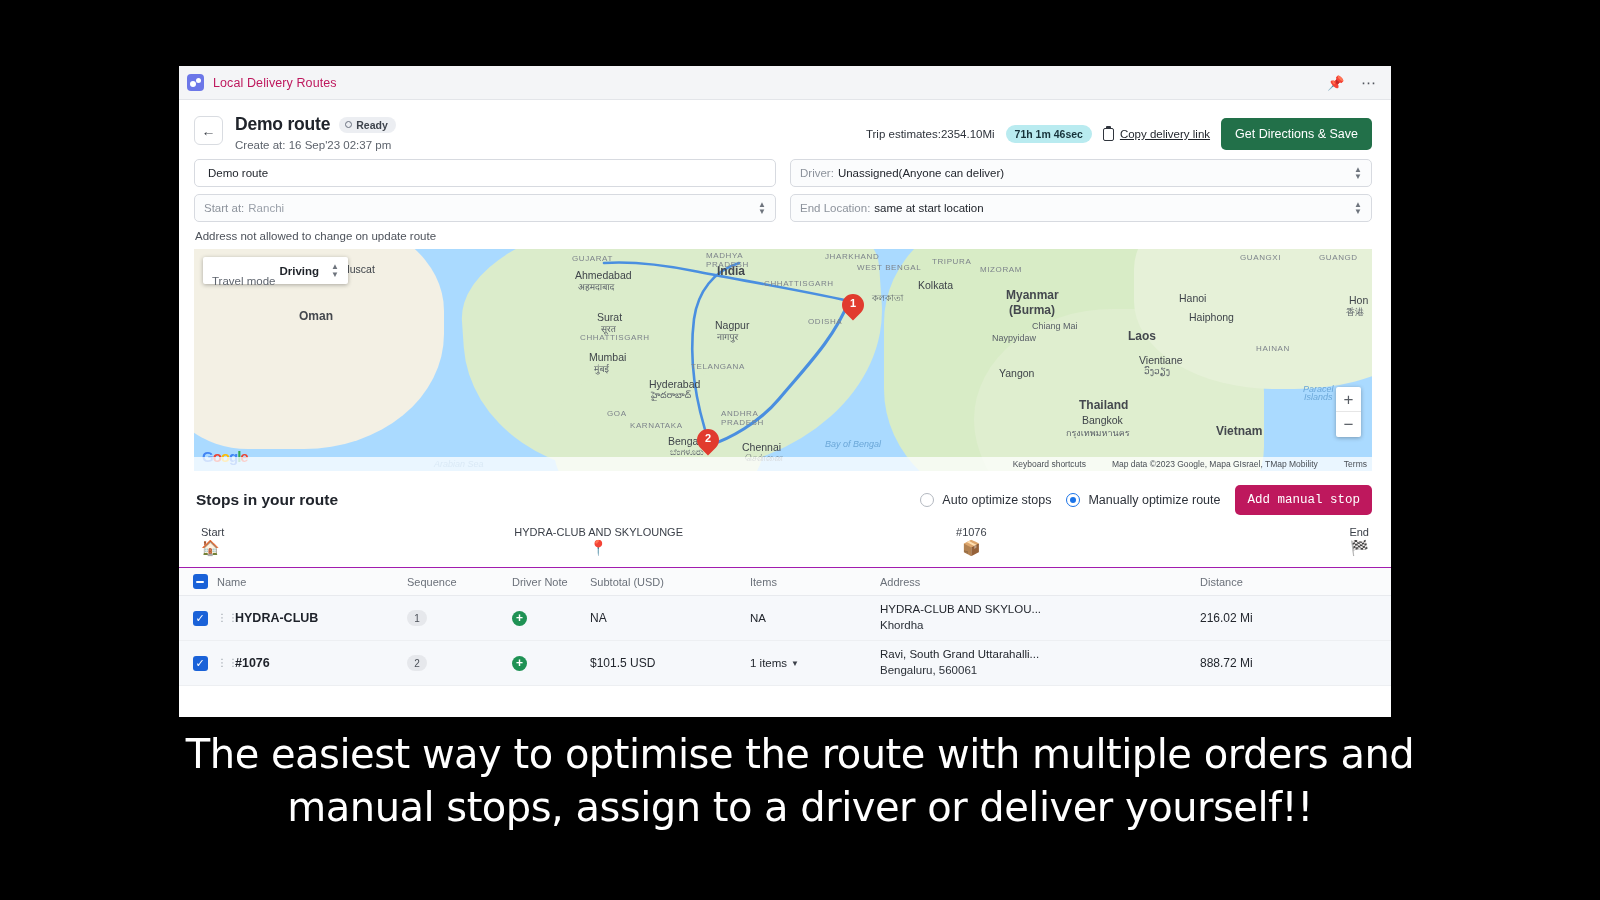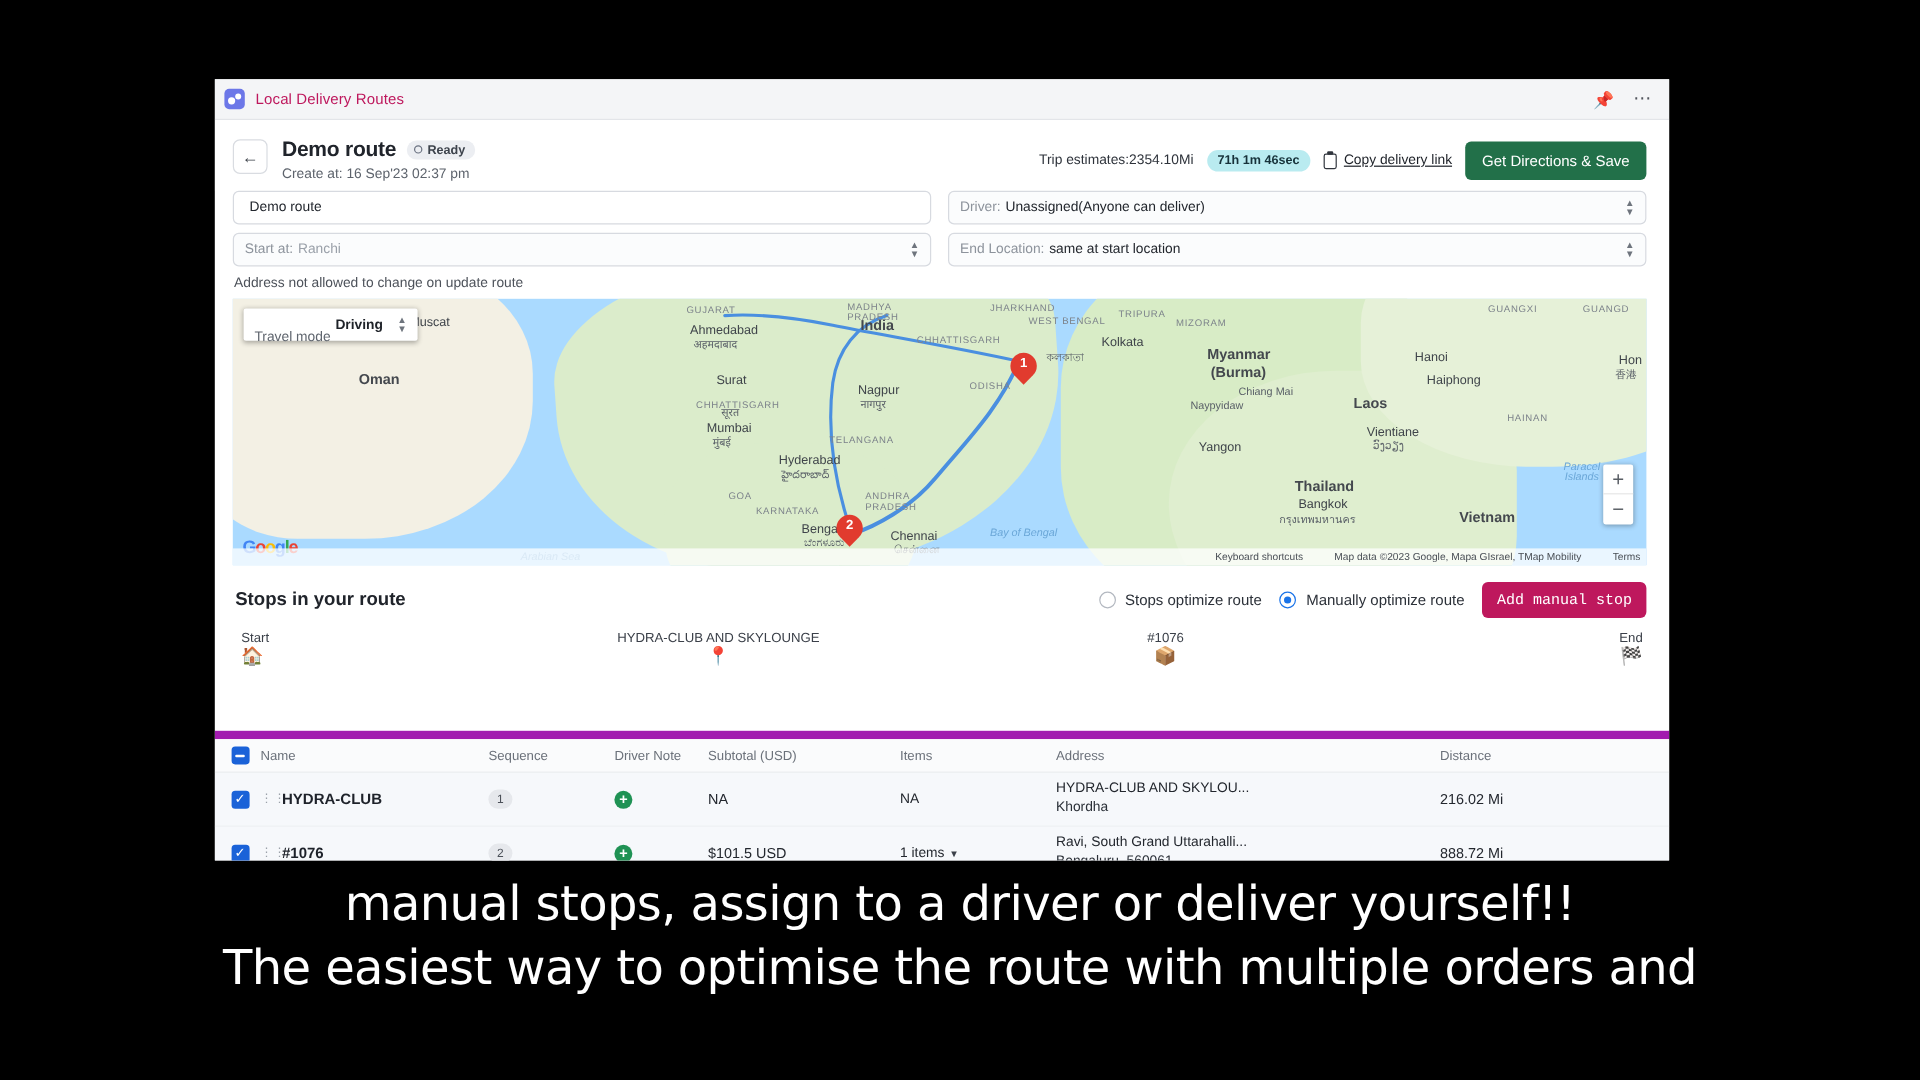--- a/index.html
+++ b/index.html
@@ -237,21 +237,21 @@
     position: relative; display: flex; justify-content: space-between;
     padding: 2px 22px 12px 22px;
   }
   .tl-node { text-align: center; width: 190px; }
   .tl-node.left { text-align: left; width: 120px; }
   .tl-node.right { text-align: right; width: 120px; }
   .tl-label { font-size: 11px; color: #3b4049; margin-bottom: 2px; white-space: nowrap; }
   .tl-ico { font-size: 15px; line-height: 1; }
 
   
-  .table { border-top: 7px solid #a21caf; margin-top: 42px; }
+  .table { border-top: 1px solid #a21caf; }
   .trow {
     display: grid;
     grid-template-columns: 38px 190px 105px 78px 160px 130px 320px 1fr;
     align-items: center;
     padding: 0 19px 0 0;
   }
   .thead {
     background: #fafbfc; height: 28px;
     border-bottom: 1px solid #e8eaee;
     font-size: 11px; color: #6b717a;
@@ -384,21 +384,21 @@
           <div class="map-label big" style="left: 812px; top: 39px;">Myanmar</div>
           <div class="map-label big" style="left: 815px; top: 54px;">(Burma)</div>
           <div class="map-label big" style="left: 885px; top: 149px;">Thailand</div>
           <div class="map-label big" style="left: 934px; top: 80px;">Laos</div>
           <div class="map-label big" style="left: 1022px; top: 175px;">Vietnam</div>
           <div class="map-label big" style="left: 105px; top: 60px;">Oman</div>
           <div class="map-label city" style="left: 147px; top: 14px;">Muscat</div>
           <div class="map-label city" style="left: 381px; top: 20px;">Ahmedabad</div>
           <div class="map-label " style="left: 384px; top: 31px;">अहमदाबाद</div>
           <div class="map-label city" style="left: 403px; top: 62px;">Surat</div>
-          <div class="map-label " style="left: 407px; top: 88px;">सूरत</div>
+          <div class="map-label " style="left: 407px; top: 73px;">सूरत</div>
           <div class="map-label city" style="left: 521px; top: 70px;">Nagpur</div>
           <div class="map-label " style="left: 523px; top: 81px;">नागपुर</div>
           <div class="map-label city" style="left: 395px; top: 102px;">Mumbai</div>
           <div class="map-label " style="left: 400px; top: 113px;">मुंबई</div>
           <div class="map-label city" style="left: 455px; top: 129px;">Hyderabad</div>
           <div class="map-label " style="left: 457px; top: 141px;">హైదరాబాద్</div>
           <div class="map-label city" style="left: 474px; top: 186px;">Bengaluru</div>
           <div class="map-label " style="left: 476px; top: 198px;">ಬೆಂಗಳೂರು</div>
           <div class="map-label city" style="left: 548px; top: 192px;">Chennai</div>
           <div class="map-label " style="left: 551px; top: 204px;">சென்னை</div>
@@ -469,21 +469,21 @@
         <span>Map data ©2023 Google, Mapa GIsrael, TMap Mobility</span>
         <span>Terms</span>
       </div>
     </div>
 
     <div class="stops-head">
       <span class="stops-title">Stops in your route</span>
       <div class="stops-ctrls">
         <div class="radio-opt">
           <span class="radio"></span>
-          <span>Stops optimize route</span>
+          <span>Auto optimize stops</span>
         </div>
         <div class="radio-opt">
           <span class="radio on"></span>
           <span>Manually optimize route</span>
         </div>
         <button class="add-stop-btn">Add manual stop</button>
       </div>
     </div>
 
     <div class="timeline" id="timeline">
@@ -559,17 +559,17 @@
               <div class="l2">Bengaluru, 560061</div>
             </div>
             <div>888.72 Mi</div>
           </div>
         </div>
     </div>
 
   </div>
 
   <div class="caption">
+    <div>The easiest way to optimise the route with multiple orders and</div>
     <div>manual stops, assign to a driver or deliver yourself!!</div>
-    <div>The easiest way to optimise the route with multiple orders and</div>
   </div>
 
 </div>
 
 </body></html>

